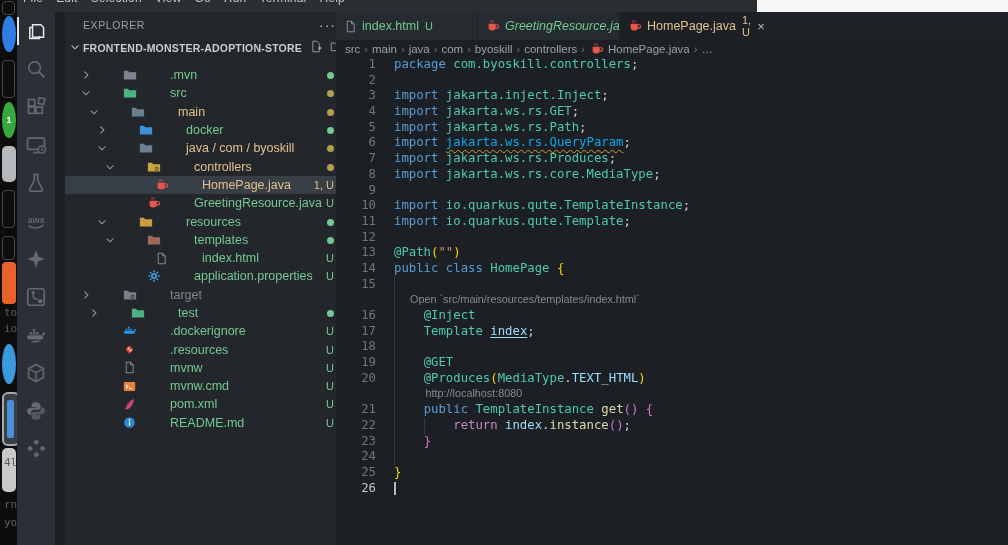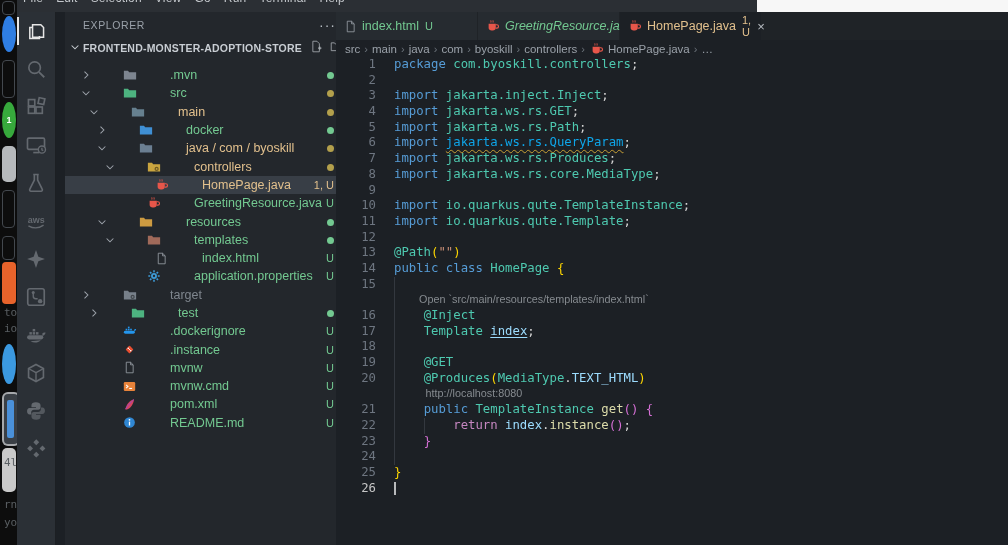--- a/index.html
+++ b/index.html
@@ -440,21 +440,21 @@
         <div class="row" style="padding-left:13px">
           <span class="chev"></span>
           <span class="ficon">
             <svg width="13" height="13" viewBox="0 0 16 16">
               <rect x="4.5" y="4.5" width="7" height="7" rx="1" transform="rotate(45 8 8)" fill="#e84e31"></rect>
               <path stroke="#fff" d="M6.4 6.4l3.2 3.2"></path>
               <circle cx="6.4" cy="6.4" r=".9" fill="#fff"></circle>
               <circle cx="9.6" cy="9.6" r=".9" fill="#fff"></circle>
             </svg>
           </span>
-          <span class="lbl c-green">.instance</span>
+          <span class="lbl c-green">.resources</span>
           <span class="badge" style="color:#73c991">U</span>
         </div>
         <div class="row" style="padding-left:13px">
           <span class="chev"></span>
           <span class="ficon">
             <svg width="13" height="13" viewBox="0 0 16 16">
               <path fill="none" stroke="#9aa0a8" d="M4 1.5h5.3l3.2 3.2v9.8H4z"></path>
               <path fill="none" stroke="#9aa0a8" d="M9.3 1.5v3.2h3.2"></path>
             </svg>
           </span>
@@ -568,21 +568,21 @@
         <div class="cl"><span class="num">6</span><span class="ct2"><span class="kw">import</span><span class="pl"> </span><span class="tyw">jakarta.ws.rs.QueryParam</span><span class="pl">;</span></span></div>
         <div class="cl"><span class="num">7</span><span class="ct2"><span class="kw">import</span><span class="pl"> </span><span class="ty">jakarta.ws.rs.Produces</span><span class="pl">;</span></span></div>
         <div class="cl"><span class="num">8</span><span class="ct2"><span class="kw">import</span><span class="pl"> </span><span class="ty">jakarta.ws.rs.core.MediaType</span><span class="pl">;</span></span></div>
         <div class="cl"><span class="num">9</span><span class="ct2"></span></div>
         <div class="cl"><span class="num">10</span><span class="ct2"><span class="kw">import</span><span class="pl"> </span><span class="ty">io.quarkus.qute.TemplateInstance</span><span class="pl">;</span></span></div>
         <div class="cl"><span class="num">11</span><span class="ct2"><span class="kw">import</span><span class="pl"> </span><span class="ty">io.quarkus.qute.Template</span><span class="pl">;</span></span></div>
         <div class="cl"><span class="num">12</span><span class="ct2"></span></div>
         <div class="cl"><span class="num">13</span><span class="ct2"><span class="an">@Path</span><span class="b1">(</span><span class="st">""</span><span class="b1">)</span></span></div>
         <div class="cl"><span class="num">14</span><span class="ct2"><span class="kw">public</span><span class="pl"> </span><span class="kw">class</span><span class="pl"> </span><span class="ty">HomePage</span><span class="pl"> </span><span class="b1">{</span></span></div>
         <div class="cl"><span class="num">15</span><span class="guide" style="left:58px"></span><span class="ct2"></span></div>
-        <div class="cl"><span class="guide" style="left:58px"></span><span class="ct2 lens" style="padding-left:25px">Open `src/main/resources/templates/index.html`</span></div>
+        <div class="cl"><span class="guide" style="left:58px"></span><span class="ct2 lens" style="padding-left:16px">Open `src/main/resources/templates/index.html`</span></div>
         <div class="cl"><span class="num">16</span><span class="guide" style="left:58px"></span><span class="ct2"><span class="pl">    </span><span class="an">@Inject</span></span></div>
         <div class="cl"><span class="num">17</span><span class="guide" style="left:58px"></span><span class="ct2"><span class="pl">    </span><span class="ty">Template</span><span class="pl"> </span><span class="vau">index</span><span class="pl">;</span></span></div>
         <div class="cl"><span class="num">18</span><span class="guide" style="left:58px"></span><span class="ct2"></span></div>
         <div class="cl"><span class="num">19</span><span class="guide" style="left:58px"></span><span class="ct2"><span class="pl">    </span><span class="an">@GET</span></span></div>
         <div class="cl"><span class="num">20</span><span class="guide" style="left:58px"></span><span class="ct2"><span class="pl">    </span><span class="an">@Produces</span><span class="b1">(</span><span class="ty">MediaType</span><span class="pl">.</span><span class="va">TEXT_HTML</span><span class="b1">)</span></span></div>
         <div class="cl"><span class="guide" style="left:58px"></span><span class="ct2 lens" style="padding-left:31.6px">http://localhost:8080</span></div>
         <div class="cl"><span class="num">21</span><span class="guide" style="left:58px"></span><span class="ct2"><span class="pl">    </span><span class="kw">public</span><span class="pl"> </span><span class="ty">TemplateInstance</span><span class="pl"> </span><span class="me">get</span><span class="b2">()</span><span class="pl"> </span><span class="b2">{</span></span></div>
         <div class="cl"><span class="num">22</span><span class="guide" style="left:58px"></span><span class="guide" style="left:87.6px"></span><span class="ct2"><span class="pl">        </span><span class="ct">return</span><span class="pl"> </span><span class="va">index</span><span class="pl">.</span><span class="me">instance</span><span class="b2">()</span><span class="pl">;</span></span></div>
         <div class="cl"><span class="num">23</span><span class="guide" style="left:58px"></span><span class="ct2"><span class="pl">    </span><span class="b2">}</span></span></div>
         <div class="cl"><span class="num">24</span><span class="guide" style="left:58px"></span><span class="ct2"></span></div>

